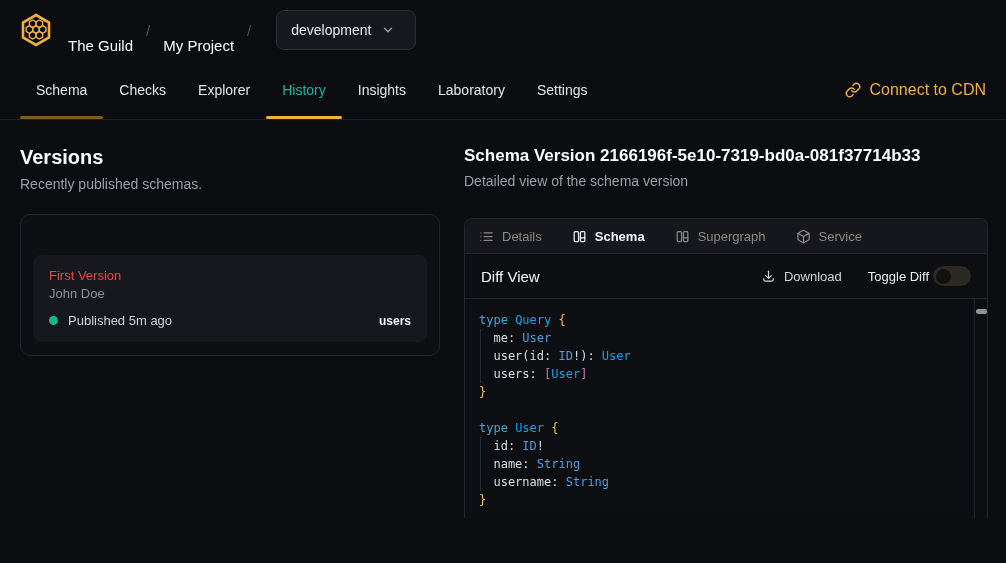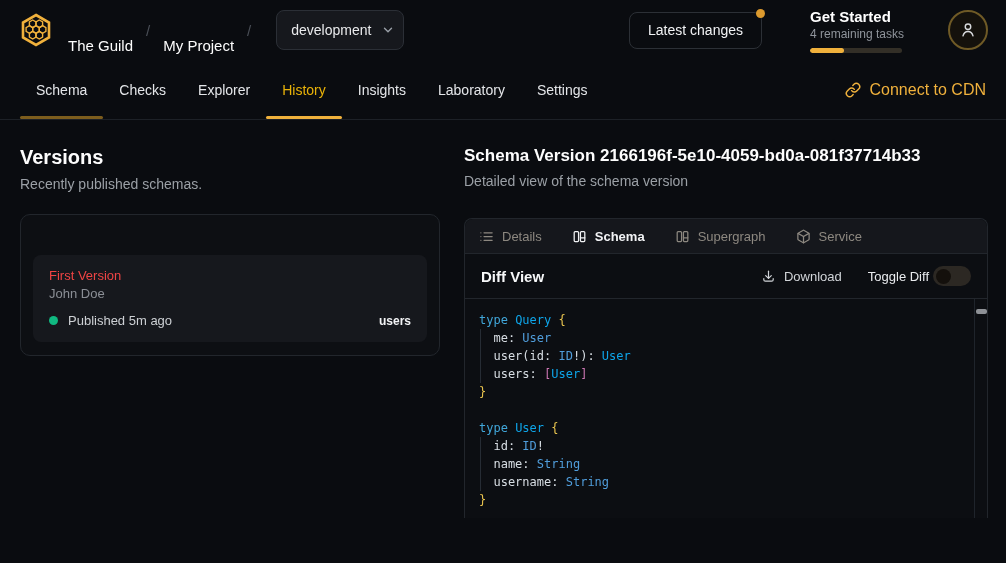--- a/index.html
+++ b/index.html
@@ -10,21 +10,21 @@
     font-family:"Liberation Sans", sans-serif;
     position:relative;
   }
 
   
   .header { height:60px; display:flex; align-items:center; padding:0 18px; }
   .logo { width:36px; height:36px; margin-right:14px; display:flex; align-items:center; justify-content:center; cursor:pointer; }
   .crumb { font-size:15px; color:#fdfdfd; cursor:pointer;margin-top:30px; }
   .crumb-sep { font-size:15px; color:#4a4f57; margin:0 13px; }
   .env-select {
-    margin-left:12px; height:40px; padding:0 8px 0 14px;
+    margin-left:12px; height:40px; padding:0 20px 0 14px;
     background:#16181d; border:1px solid #2b2f36; border-radius:8px;
     display:flex; align-items:center; gap:10px; cursor:pointer;
   }
   .env-select .label { font-size:14px; color:#e9eaec; }
   .hdr-right { margin-left:auto; display:flex; align-items:center; }
   .latest-btn {
     position:relative; height:37px; padding:0 18px;
     background:transparent; border:1px solid #2c3036; border-radius:8px;
     display:flex; align-items:center; cursor:pointer;
     font-size:14px; color:#f2f3f5;
@@ -42,21 +42,21 @@
   }
 
   
   .nav { height:60px; display:flex; align-items:stretch; padding:0 18px 0 20px; border-bottom:1px solid #1d2127; }
   .nav-item {
     position:relative; display:flex; align-items:center; padding:0 16px;
     font-size:14px; color:#e4e6e9; cursor:pointer; white-space:nowrap;
   }
   .nav-item .bar { position:absolute; left:0; right:0; bottom:0; height:3px; border-radius:2px; }
   .nav-item.dim .bar { background:#7d5d1d; }
-  .nav-item.active { color:#eab308; }
+  .nav-item.active { color:#14b8a6; }
   .nav-item.active .bar { background:#f0b13c; }
   .cdn-link { margin-left:auto; display:flex; align-items:center; gap:9px; color:#f0b13c; font-size:16px; cursor:pointer; padding-right:2px; }
 
   
   .main { display:flex; padding:26px 18px 0 20px; gap:24px; }
   .col-left { width:420px; flex:none; }
   .col-right { flex:1; min-width:0; }
   .sec-title { font-size:20px; font-weight:700; color:#fdfdfd; }
   .sec-sub { font-size:14px; color:#9ba0a6; margin-top:7px; }
   .ver-title { font-size:17px; font-weight:700; color:#fdfdfd; }
@@ -73,21 +73,21 @@
   .green-dot { width:9px; height:9px; border-radius:50%; background:#10b981; margin-right:10px; flex:none; }
   .ic-status { font-size:13px; color:#cdd0d4; }
   .ic-badge { margin-left:auto; font-size:12px; font-weight:700; color:#f2f3f5;text-align:right; }
 
   
   .panel { margin-top:29px; border:1px solid #22262c; border-bottom:none; border-radius:8px 8px 0 0; background:#0c0e12; height:300px; overflow:hidden; }
   .panel-tabs { height:35px; background:#15171c; border-bottom:1px solid #22262c; display:flex; align-items:center; padding:0 14px; gap:30px; border-radius:8px 8px 0 0; }
   .ptab { display:flex; align-items:center; gap:8px; font-size:13px; color:#8d8880; cursor:pointer; }
   .ptab.active { color:#f2f3f5; font-weight:700; }
   .diff-row { height:44px; display:flex; align-items:center; padding:0 16px; }
-  .diff-title { font-size:15px; font-weight:700; color:#f7f8f9; }
+  .diff-title { font-size:15px; font-weight:400; color:#f7f8f9; }
   .diff-actions { margin-left:auto; display:flex; align-items:center; gap:26px; }
   .dl-btn { display:flex; align-items:center; gap:8px; font-size:13px; color:#d2d5d9; cursor:pointer; background:none; border:none; font-family:inherit; }
   .toggle-wrap { display:flex; align-items:center; gap:4px; }
   .toggle-label { font-size:13px; color:#e9ebee; }
   .toggle { width:38px; height:20px; border-radius:10px; background:#2c2823; position:relative; cursor:pointer; }
   .toggle .knob { position:absolute; left:3px; top:2.5px; width:15px; height:15px; border-radius:50%; background:#14100c; }
 
   
   .code-area { position:relative; border-top:1px solid #22262c; height:267px; background:#0c0e12; }
   .code-scroll { padding:12px 24px 12px 14px; font-family:"DejaVu Sans Mono", monospace; font-size:12px; line-height:18px; white-space:pre; }
@@ -128,39 +128,20 @@
   <span class="crumb-sep">/</span>
   <div class="env-select">
     <span class="label">development</span>
     <span>
       <svg width="14" height="14" viewBox="0 0 24 24" fill="none" stroke="#9aa0a8" stroke-width="2.4" stroke-linecap="round" stroke-linejoin="round">
           <polyline points="6 9 12 15 18 9"></polyline>
         </svg>
     </span>
   </div>
 
-  <div class="hdr-right">
-    <button class="latest-btn">
-      <span>Latest changes</span>
-      <span class="latest-dot"></span>
-    </button>
-    <div class="get-started">
-      <div class="gs-title">Get Started</div>
-      <div class="gs-sub">4 remaining tasks</div>
-      <div class="gs-bar">
-        <div class="gs-fill" style="width: 37%;"></div>
-      </div>
-    </div>
-    <div class="avatar">
-      <svg width="20" height="20" viewBox="0 0 24 24" fill="none" stroke="#d7d9dc" stroke-width="1.7" stroke-linecap="round">
-        <circle cx="12" cy="8" r="3.3"></circle>
-        <path d="M6 19c.9-3.4 3.1-5.2 6-5.2s5.1 1.8 6 5.2"></path>
-      </svg>
-    </div>
-  </div>
 </div>
 
 <div class="nav">
   <div class="nav-item dim">
       <span>Schema</span>
       <span class="bar"></span>
     </div>
   <div class="nav-item">
       <span>Checks</span>
     </div>
@@ -203,21 +184,21 @@
         <div class="ic-row">
           <span class="green-dot"></span>
           <span class="ic-status">Published 5m ago</span>
           <span class="ic-badge">users</span>
         </div>
       </div>
     </div>
   </div>
 
   <div class="col-right">
-    <div class="ver-title">Schema Version 2166196f-5e10-4059-bd0a-081f37714b33</div>
+    <div class="ver-title">Schema Version 2166196f-5e10-7319-bd0a-081f37714b33</div>
     <div class="sec-sub">Detailed view of the schema version</div>
 
     <div class="panel">
       <div class="panel-tabs">
         <div class="ptab">
           <svg width="15" height="15" viewBox="0 0 24 24" fill="none" stroke="currentColor" stroke-width="2" stroke-linecap="round">
             <line x1="8" y1="6" x2="21" y2="6"></line>
               <line x1="8" y1="12" x2="21" y2="12"></line>
               <line x1="8" y1="18" x2="21" y2="18"></line>
             <line x1="3" y1="6" x2="3.01" y2="6"></line>

